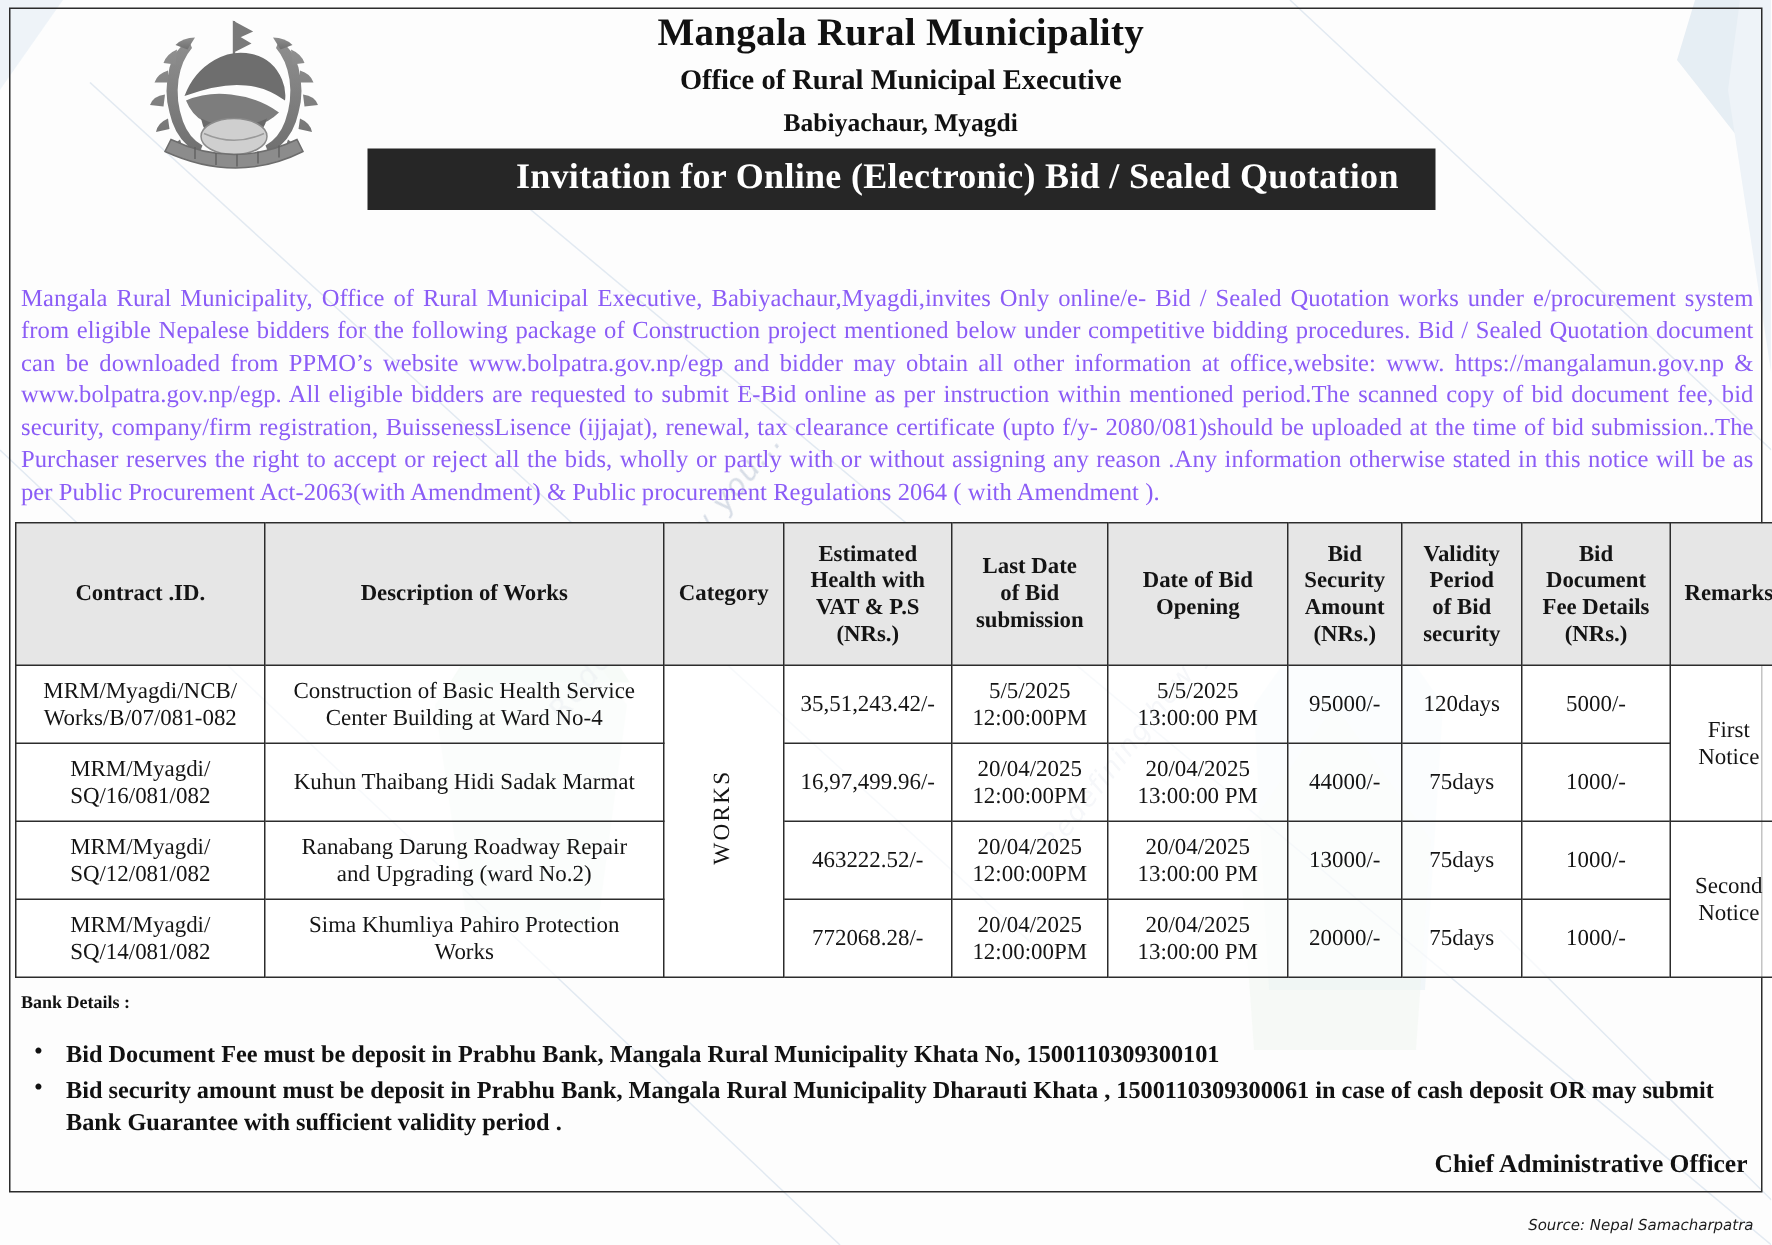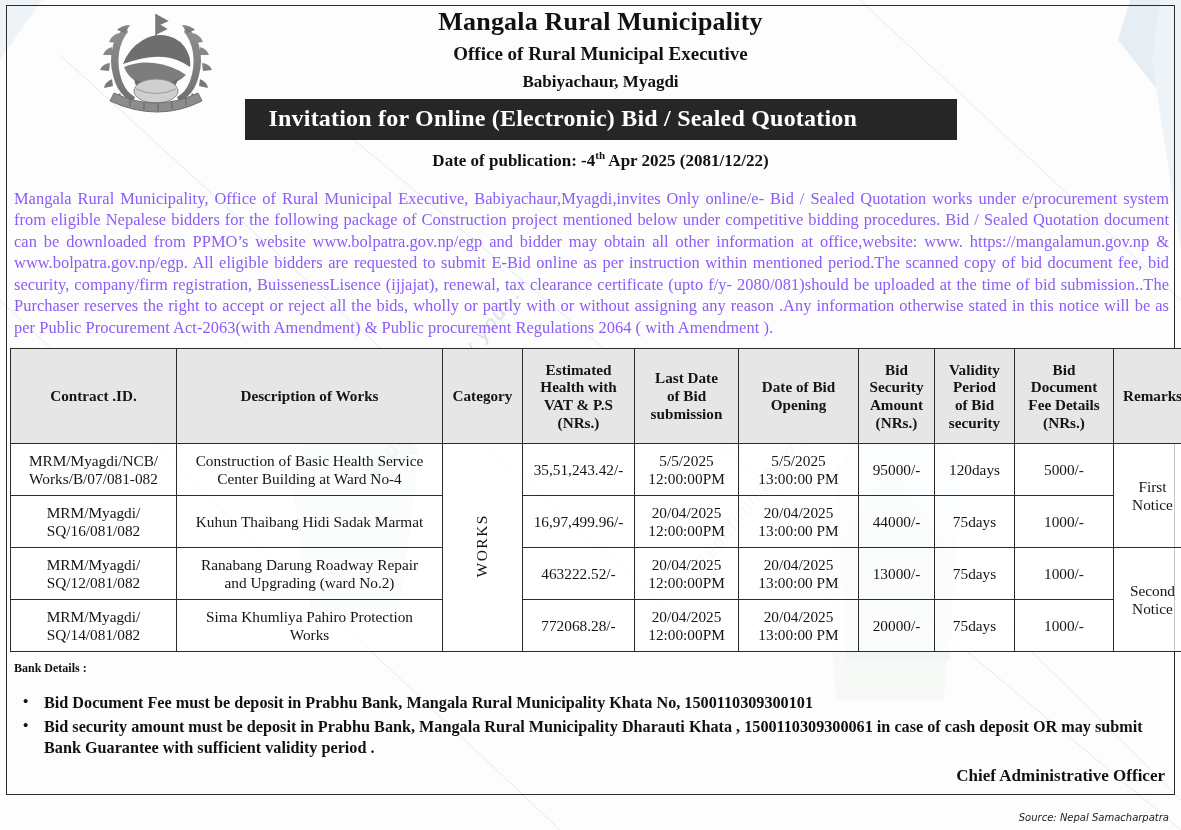--- a/index.html
+++ b/index.html
@@ -112,21 +112,21 @@
     justify-content: center;
   }
   .banner {
     background: #262626;
     color: #ffffff;
     font-size: 24px;
     font-weight: bold;
     padding: 6px 24px 8px 24px;
     letter-spacing: .2px;
     width: 712px;
-    text-align: left;
+    text-align: right;
   }
   .pubdate {
     margin-top: 9px;
     text-align: center;
     font-size: 17px;
     font-weight: bold;
     color: #111;
   }
   .pubdate sup { font-size: 11px; }
 
@@ -323,23 +323,20 @@
       <div class="org-block">
         <div class="org-name">Mangala Rural Municipality</div>
         <div class="org-office">Office of Rural Municipal Executive</div>
         <div class="org-place">Babiyachaur, Myagdi</div>
       </div>
 
       <div class="banner-wrap">
         <div class="banner">Invitation for Online (Electronic) Bid / Sealed Quotation</div>
       </div>
 
-      <div class="pubdate">
-        <span>Date of publication: -4</span><sup>th</sup><span> Apr 2025 (2081/12/22)</span>
-      </div>
     </div>
 
     <div class="body-par">Mangala Rural Municipality, Office of Rural Municipal Executive, Babiyachaur,Myagdi,invites Only  online/e- Bid / Sealed Quotation works under e/procurement system from eligible Nepalese bidders for the following package of Construction project mentioned below under competitive bidding procedures. Bid / Sealed Quotation document can be downloaded from PPMO’s website www.bolpatra.gov.np/egp and bidder may obtain all other information at office,website: www. https://mangalamun.gov.np &amp;  www.bolpatra.gov.np/egp. All eligible bidders are requested to submit E-Bid online as per instruction within mentioned period.The scanned copy of bid document fee, bid security, company/firm registration, BuissenessLisence (ijjajat), renewal, tax clearance certificate (upto f/y- 2080/081)should be uploaded at the time of bid submission..The Purchaser reserves the right to accept or reject all the bids, wholly or partly with or without assigning any reason .Any information otherwise stated in this notice will be as per Public Procurement Act-2063(with Amendment) &amp; Public procurement Regulations 2064 ( with Amendment ).</div>
 
     <div class="tbl-wrap">
       <table class="bid">
         <colgroup>
           <col class="c-id">
             <col class="c-desc">
             <col class="c-cat">

